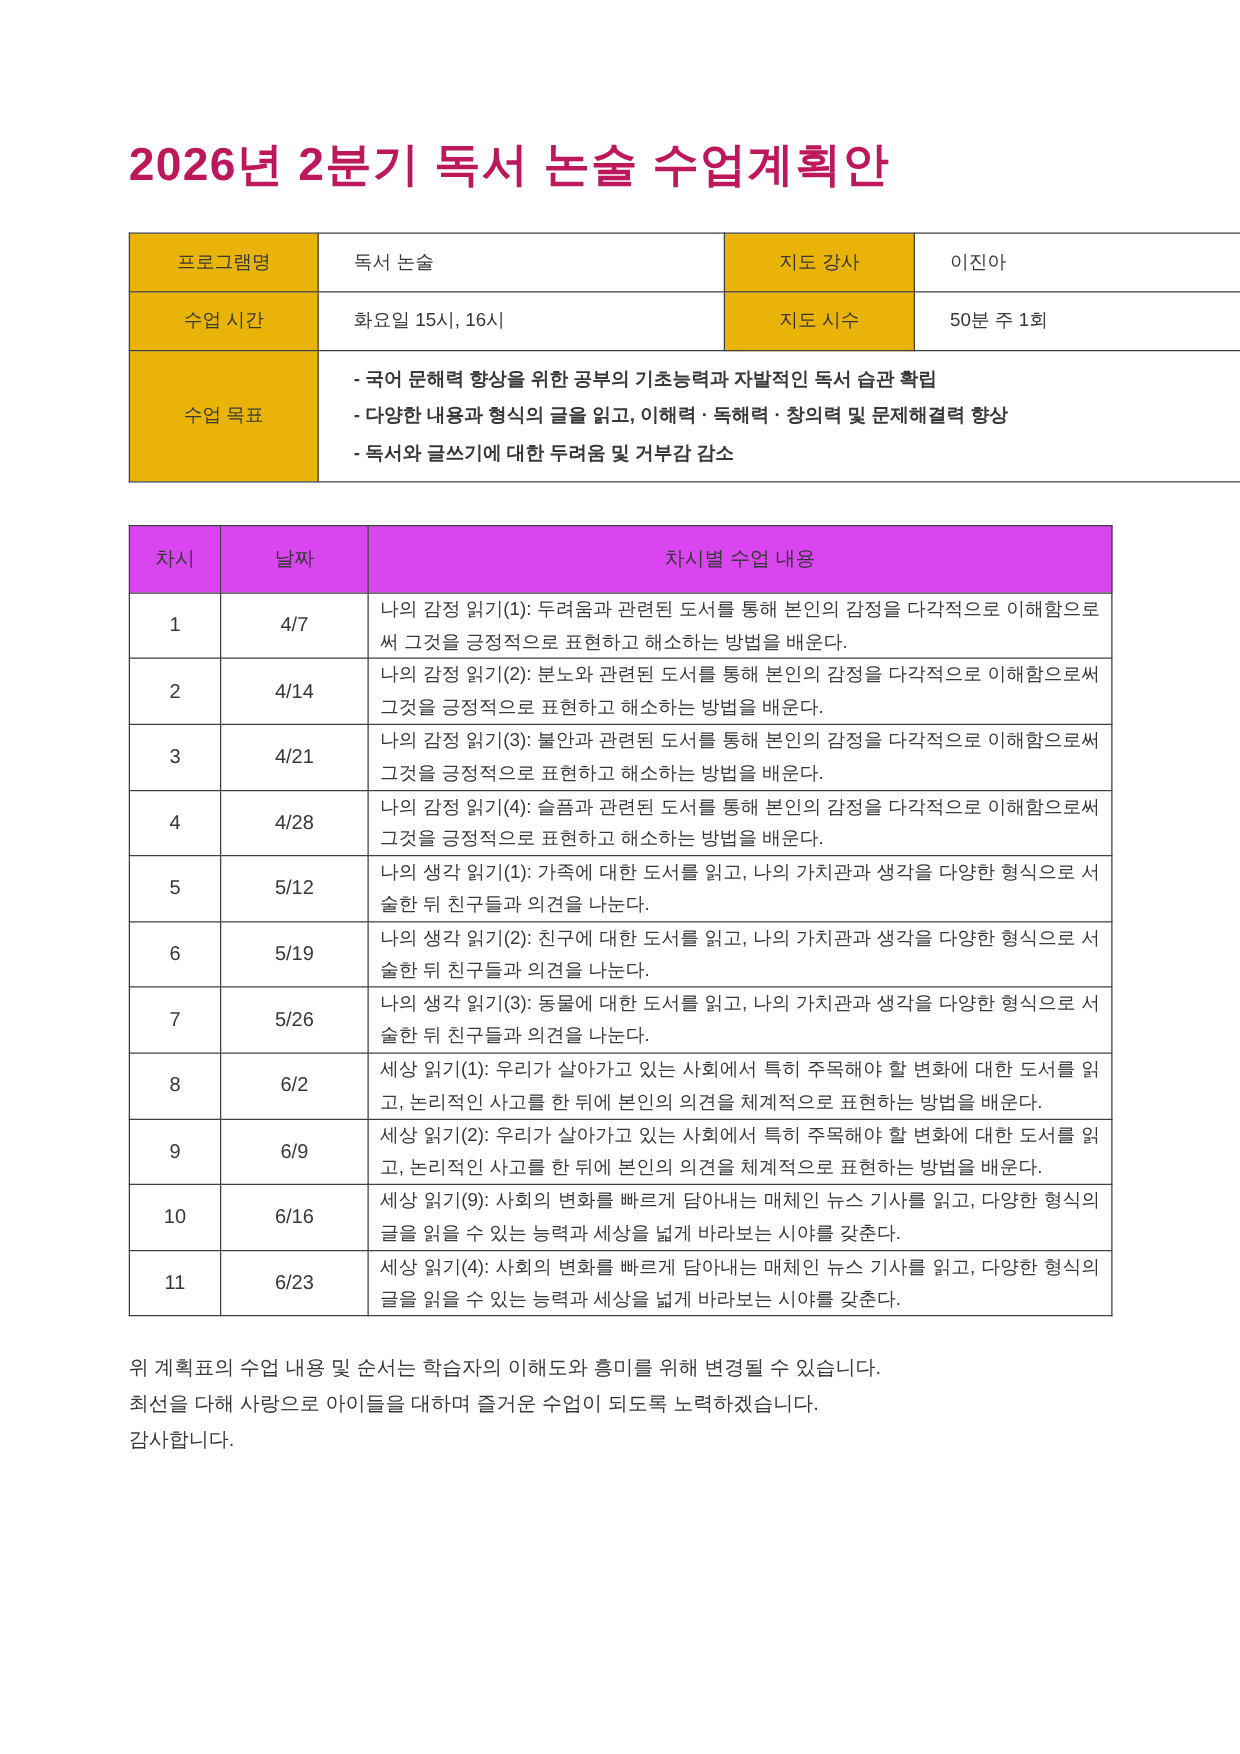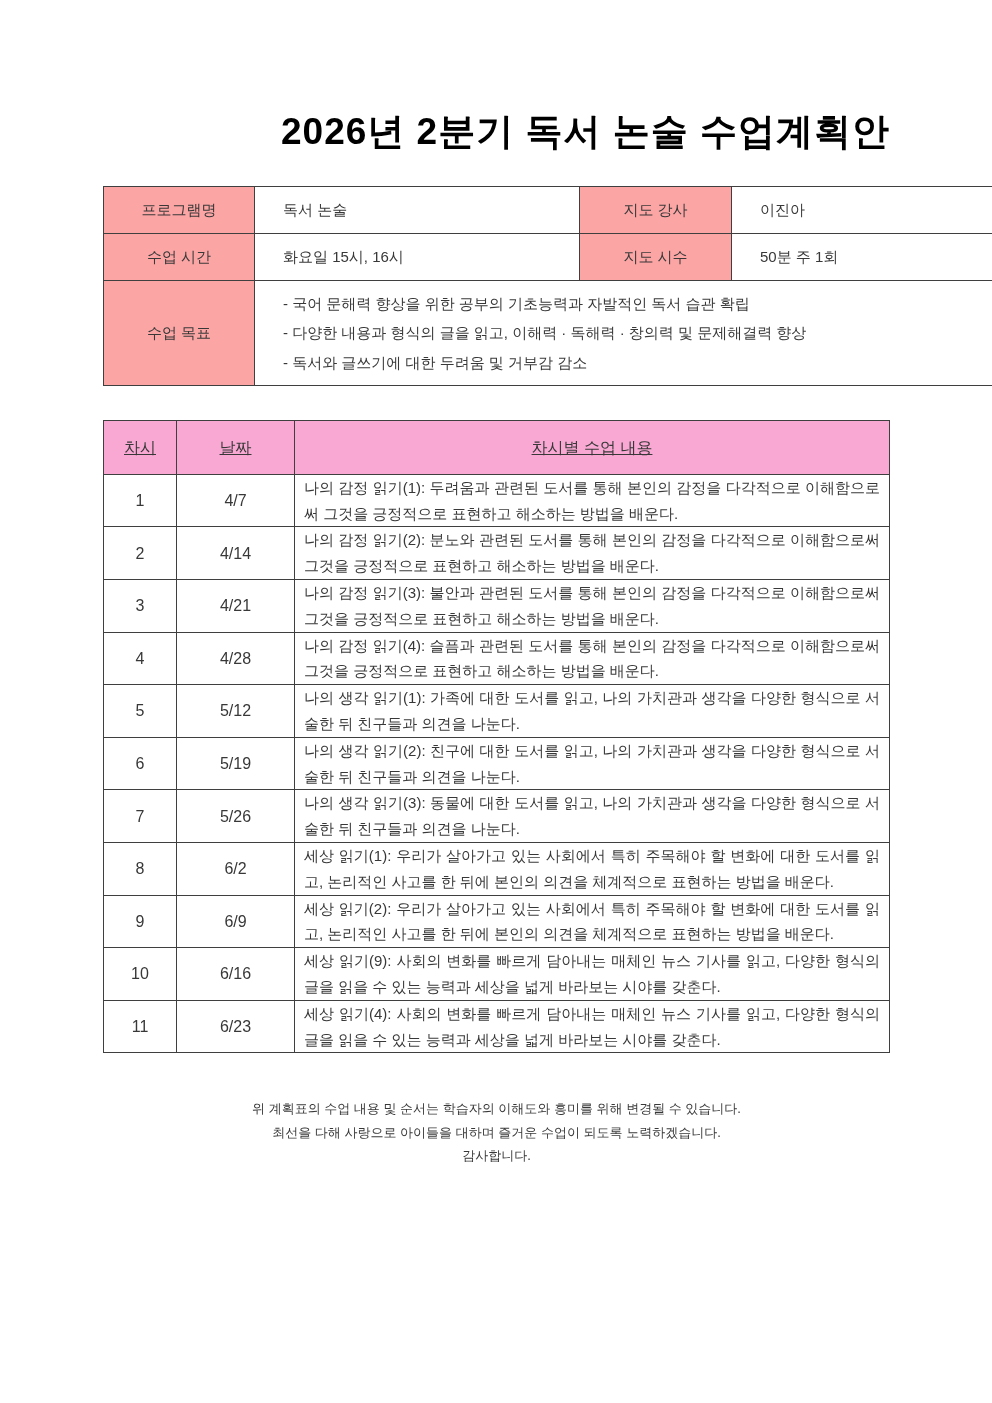--- a/index.html
+++ b/index.html
@@ -6,77 +6,76 @@
   body {
     width: 992px; height: 1403px;
     background: #ffffff;
     color: #383838;
     font-family: "Liberation Sans", "DejaVu Sans", sans-serif;
     overflow: hidden;
   }
   .page { padding: 108px 102px 0 103px; }
 
   .doc-title {
-    text-align: right;
+    text-align: left;
     font-size: 37px;
     font-weight: 700;
-    color: #000000;
+    color: #be185d;
     letter-spacing: 1px;
     margin: 0 0 30px 0;
     line-height: 1.3;
   }
 
   table {
     border-collapse: collapse;
     width: 787px;
     table-layout: fixed;
     font-size: 15px;
     color: #383838;
   }
   td, th {
     border: 1px solid #3f3f3f;
     padding: 3px 8px;
     vertical-align: middle;
     line-height: 1.7;
     font-weight: 400;
   }
   .label-cell {
-    background: #fca5a5;
+    background: #eab308;
     text-align: center;
     width: 134px;
   }
   .value-cell { text-align: left; padding-left: 28px; }
   .info-table td { height: 40px; }
   .info-table tr.goal-row td { height: auto; padding-top: 8px; padding-bottom: 8px; }
-  .goal-line { line-height: 1.95; }
+  .goal-line { line-height: 1.95; font-weight: bold; }
 
   .schedule-table { margin-top: 34px; }
   .schedule-table th {
-    background: #f9a8d4;
+    background: #d946ef;
     font-weight: 400;
     font-size: 16px;
     height: 47px;
     text-align: center;
-    text-decoration: underline;
   }
   .col-no { width: 56px; }
   .col-date { width: 101px; }
   .cell-no, .cell-date { text-align: center; font-size: 16px; }
   .cell-content {
     text-align: justify;
     text-justify: inter-word;
     word-break: break-all;
     padding: 0 9px;
     line-height: 1.72;
   }
 
   .footer-note {
-    margin-top: 44px;
-    text-align: center;
-    font-size: 13px;
+    margin-top: 28px;
+    text-align: left;
+    font-size: 16px;
     line-height: 1.8;
   }
   .footer-line { margin: 0; }
 </style>
 </head>
 <body>
 
 <div class="page">
 
   <h1 class="doc-title">2026년 2분기 독서 논술 수업계획안</h1>

